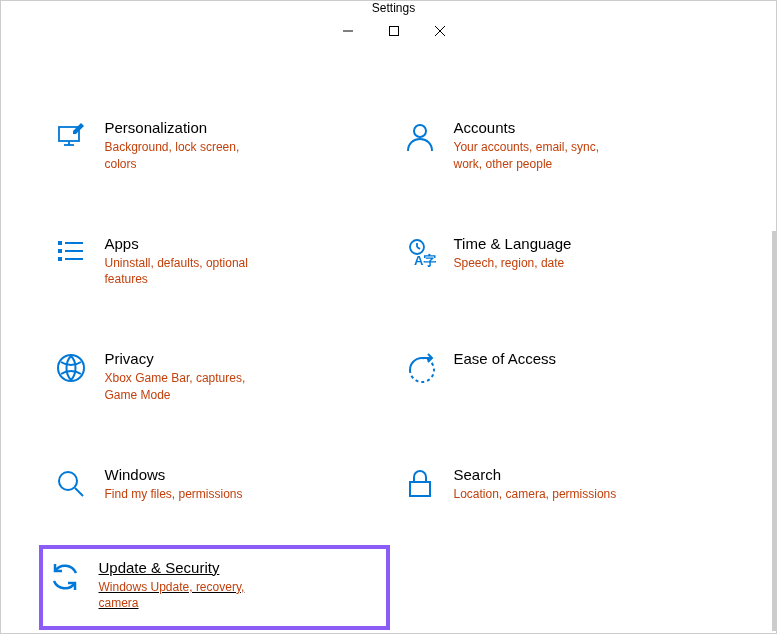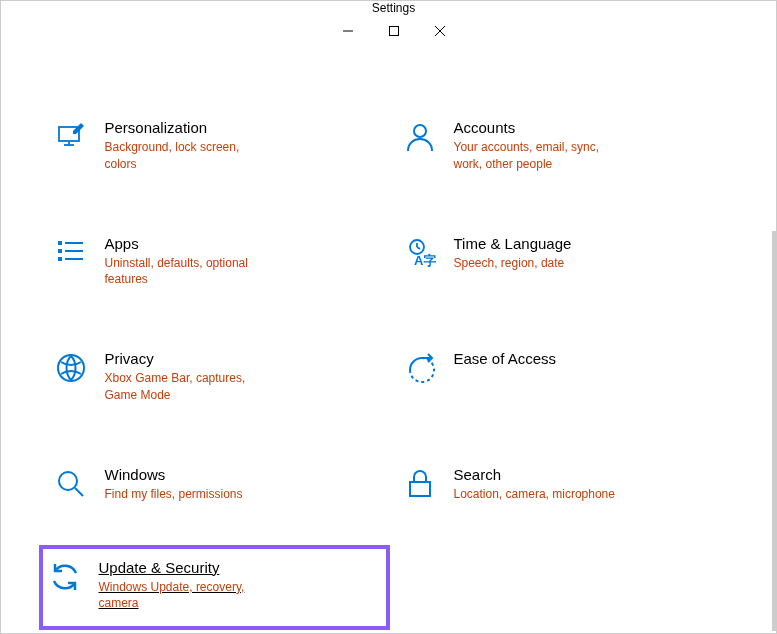--- a/index.html
+++ b/index.html
@@ -151,21 +151,21 @@
 
     <div class="tile">
       <div class="tile-icon">
         <svg viewBox="0 0 32 32" fill="none" stroke="#0078D7" stroke-width="2">
           <rect x="6" y="14" width="20" height="14"></rect>
           <path d="M10 14 V9 a6 6 0 0 1 12 0 V14"></path>
         </svg>
       </div>
       <div class="tile-text">
         <div class="tile-title">Search</div>
-        <div class="tile-desc">Location, camera, microphone</div>
+        <div class="tile-desc">Location, camera, permissions</div>
       </div>
     </div>
 
     <div class="tile highlight">
       <div class="tile-icon">
         <svg viewBox="0 0 32 32" fill="none" stroke="#0078D7" stroke-width="2.5">
           <path d="M27 12 A12 12 0 0 0 6 10"></path>
           <polyline points="6,3 6,10 13,10"></polyline>
           <path d="M5 20 A12 12 0 0 0 26 22"></path>
           <polyline points="26,29 26,22 19,22"></polyline>

